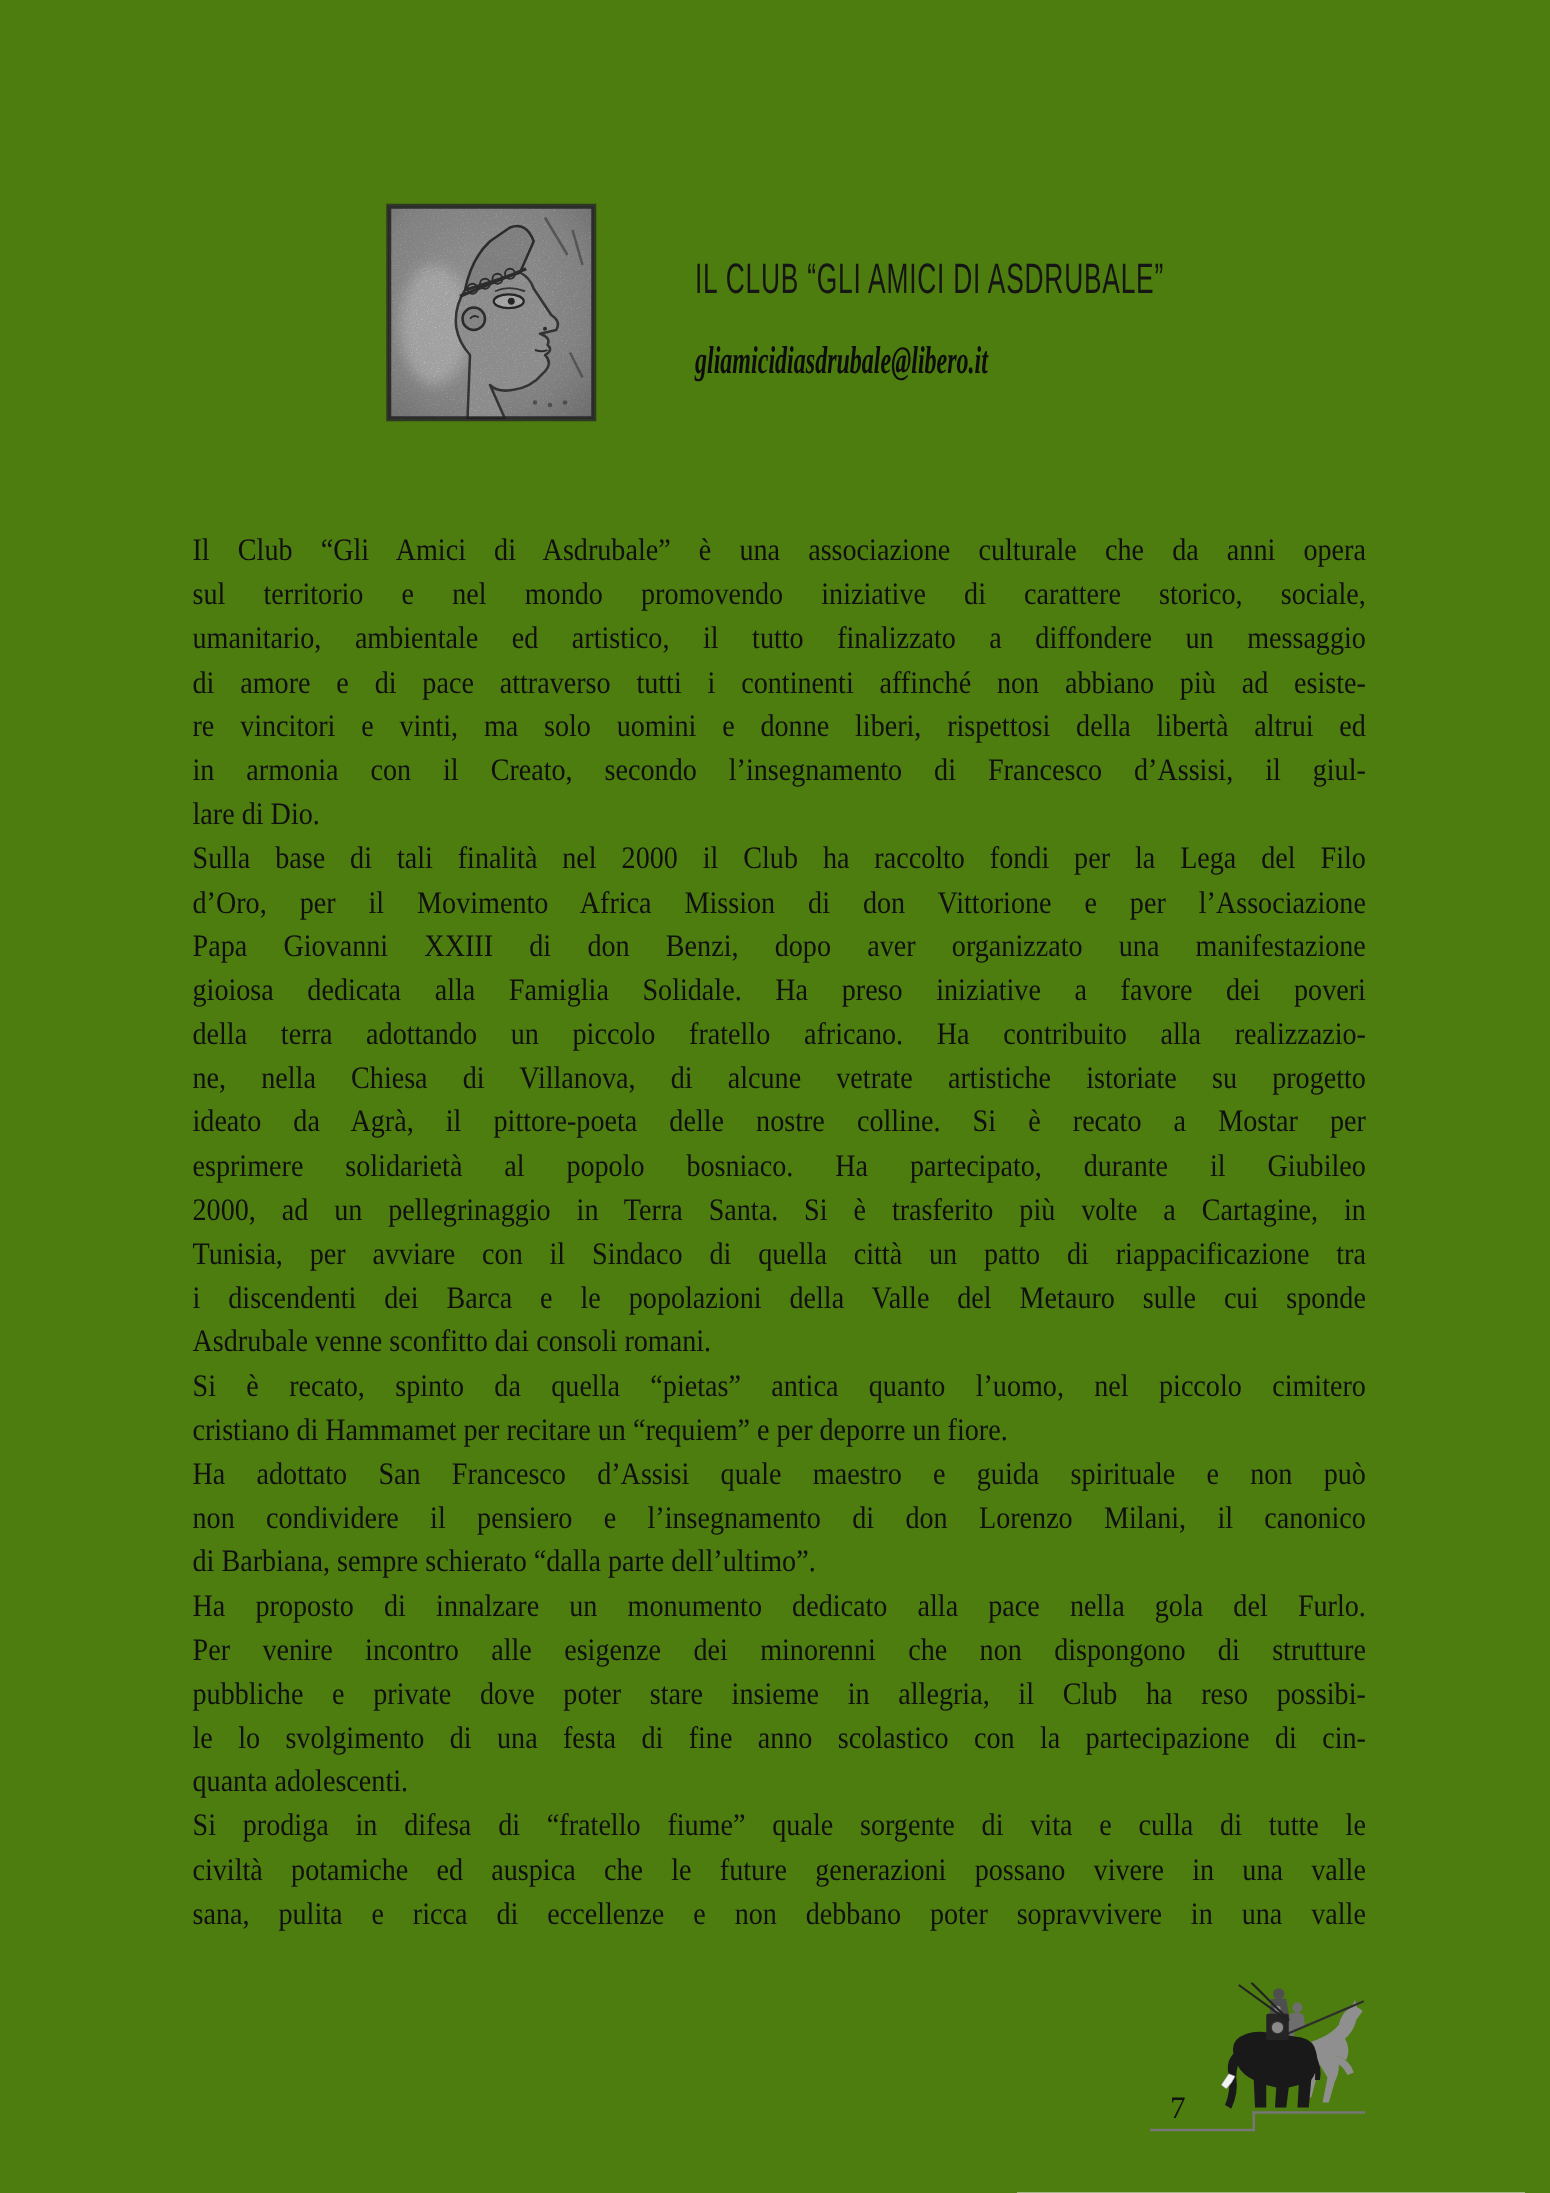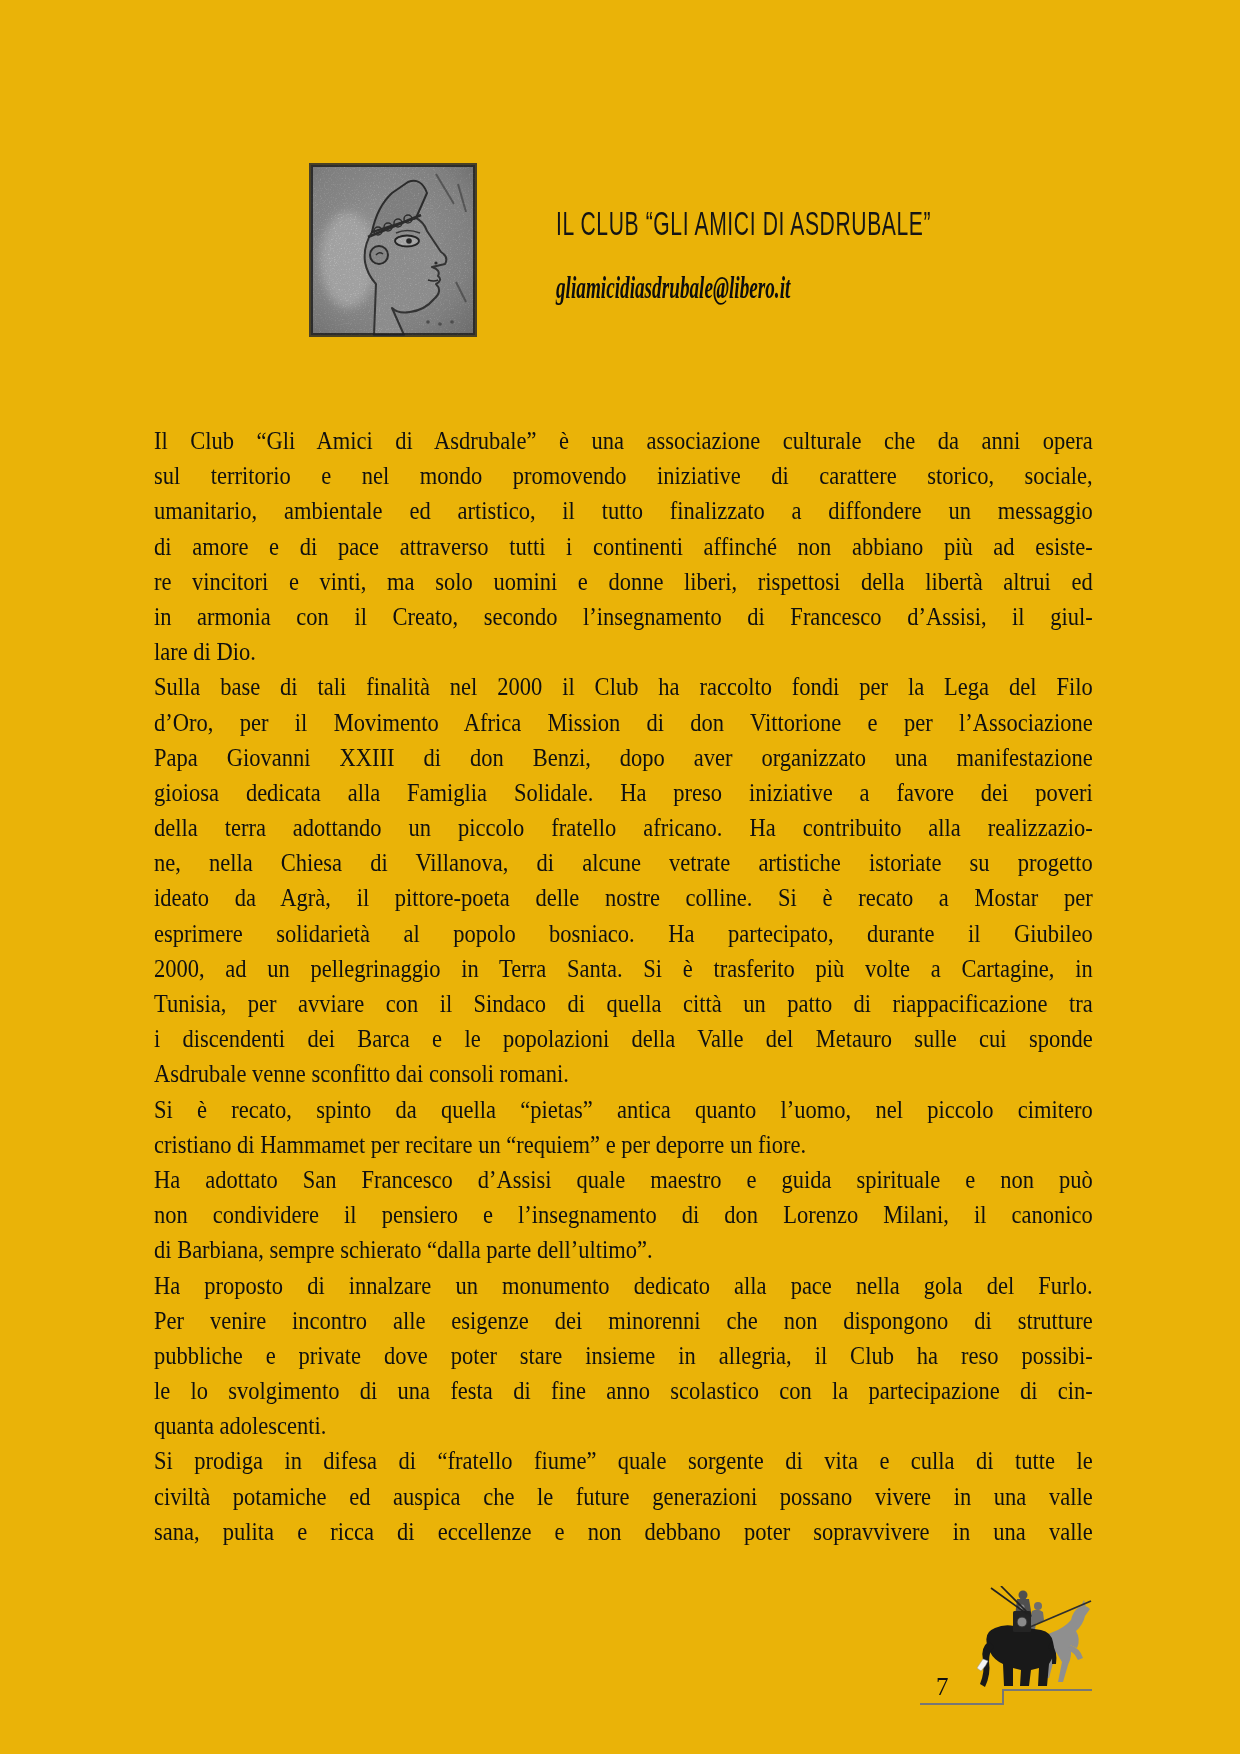--- a/index.html
+++ b/index.html
@@ -1,19 +1,19 @@
 <!DOCTYPE html>
 <html><head>
 <meta charset="utf-8">
 <style>
   html,body{margin:0;padding:0;background:#e8e8e8;}
   .page{
     position:relative;
     width:1240px;height:1754px;
-    background:#eab308;
+    background:#4d7c0f;
     margin:0 auto;
     overflow:hidden;
     font-family:"Liberation Serif", serif;
     color:#111111;
   }
   
   .relief{position:absolute;left:308px;top:162px;width:170px;height:176px;}
   .title{
     position:absolute;left:556px;top:204px;
     font-family:"Liberation Sans", sans-serif;

